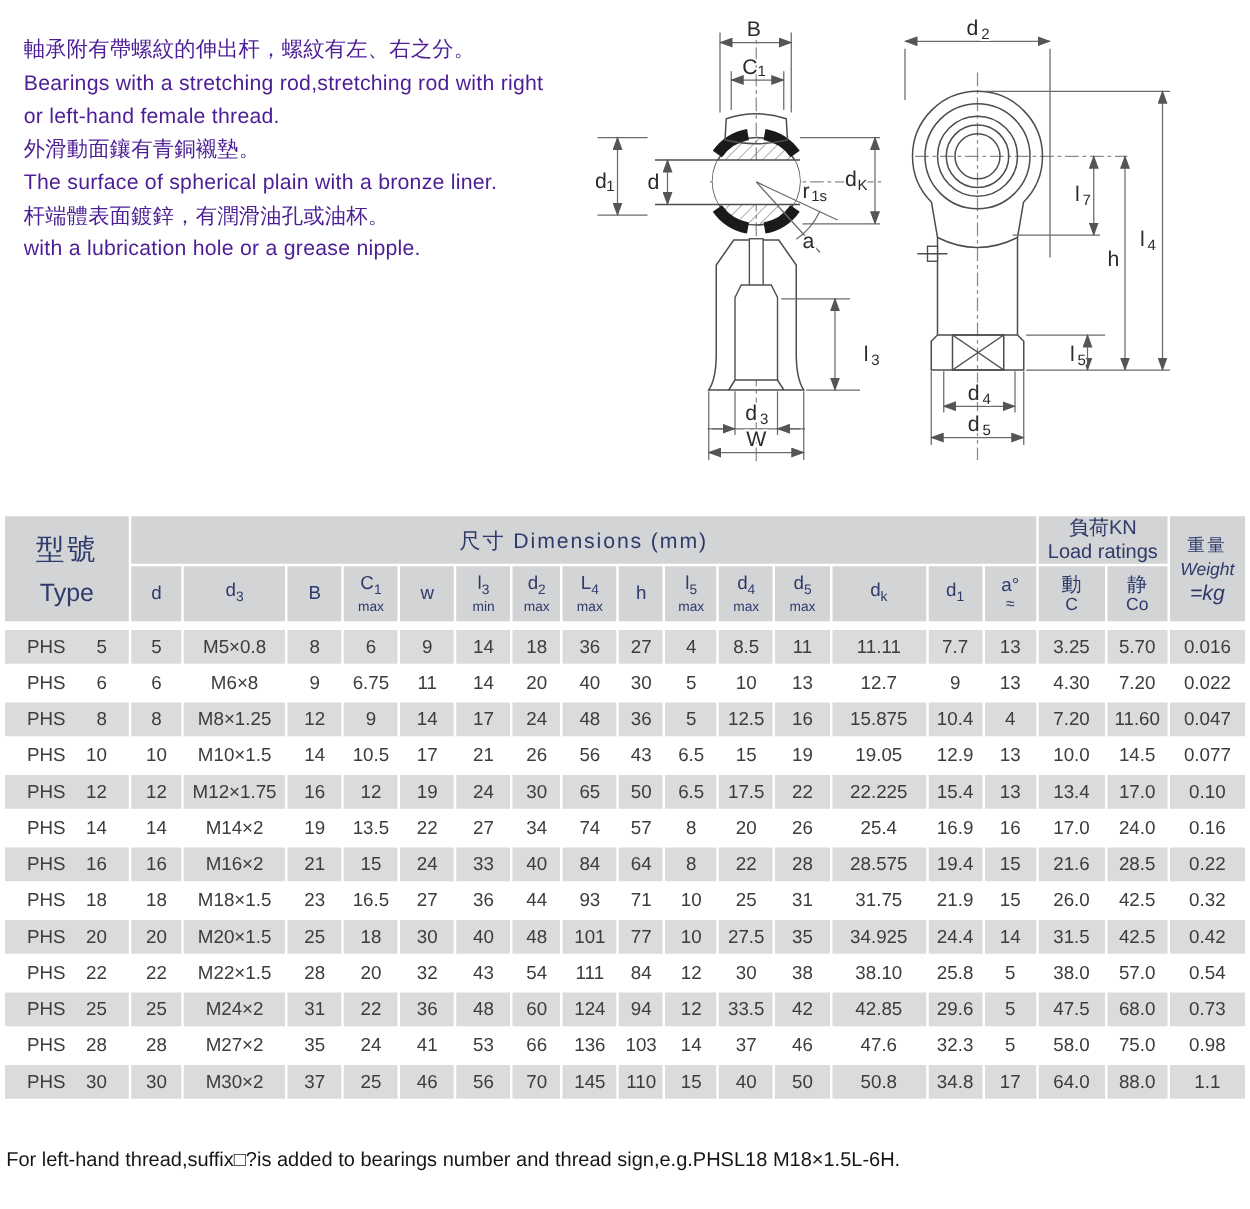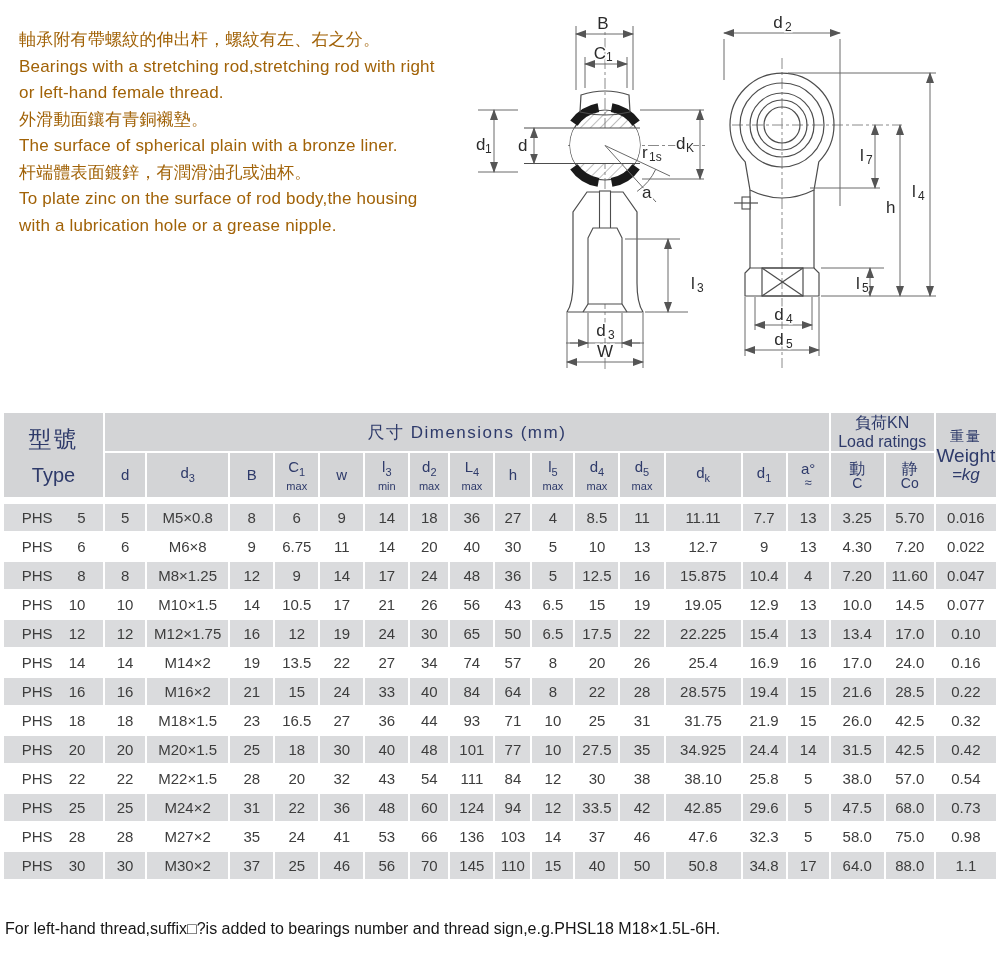--- a/index.html
+++ b/index.html
@@ -4,21 +4,21 @@
 <title>PHS Rod End Bearings</title>
 <style>
   * { margin:0; padding:0; box-sizing:border-box; }
   html,body { background:#fff; }
   body {
     width:1000px; height:967px; position:relative; overflow:hidden;
     font-family:"Liberation Sans", sans-serif; color:#222;
   }
   
   .intro { position:absolute; left:19px; top:27px; width:475px;
-           font-size:17px; line-height:26.5px; color:#a16207; letter-spacing:.2px; }
+           font-size:17px; line-height:26.5px; color:#4c1d95; letter-spacing:.2px; }
   
   .drawL { position:absolute; left:470px; top:0; }
   .drawR { position:absolute; left:718px; top:0; }
   svg { overflow:visible; }
   svg text { font-family:"Liberation Sans", sans-serif; fill:#2b2b2b;
              paint-order:stroke; stroke:#fff; stroke-width:3px; }
   svg text.lbl { font-size:17px; }
   svg text.sub { font-size:12px; }
   .oline { stroke:#4d4d4d; stroke-width:1.2; fill:none; }
   .dim   { stroke:#6a6a6a; stroke-width:1; fill:none; }
@@ -28,21 +28,21 @@
           border-collapse:separate; border-spacing:2px; table-layout:fixed; }
   th, td { font-weight:normal; text-align:center; vertical-align:middle; }
   thead th { background:#d3d4d6; color:#2e3a6a; }
   .th-type { }
   .th-type .zh { font-size:23px; margin-bottom:9px; letter-spacing:2px;}
   .th-type .en { font-size:20px; }
   .th-dims { font-size:17px; letter-spacing:1.5px; }
   .th-load div { font-size:16px; line-height:19px; }
   .th-weight div { line-height:19px; }
   .th-weight .zh { font-size:14px; letter-spacing:2px;}
-  .th-weight .en { font-size:19px; }
+  .th-weight .en { font-size:14px;font-style:italic; }
   .th-weight .unit { font-size:17px;font-style:italic; }
   thead tr:first-child th { height:30px; }
   #subheader-row th { height:44px; }
   .csym { font-size:15px; line-height:16px; }
   .csym sub { font-size:11px; }
   .cnote { font-size:11px; line-height:12px; }
   #subheader-row th:nth-child(15) .cnote { font-size:13px; }
   #subheader-row th:nth-child(16) .csym,
   #subheader-row th:nth-child(17) .csym { font-size:16px; }
   #subheader-row th:nth-child(16) .cnote,
@@ -61,21 +61,20 @@
 </head>
 <body>
 
 <div class="intro">
   <div>軸承附有帶螺紋的伸出杆，螺紋有左、右之分。</div>
   <div>Bearings with a stretching rod,stretching rod with right</div>
   <div>or left-hand female thread.</div>
   <div>外滑動面鑲有青銅襯墊。</div>
   <div>The surface of spherical plain with a bronze liner.</div>
   <div>杆端體表面鍍鋅，有潤滑油孔或油杯。</div>
-  <div>To plate zinc on the surface of rod body,the housing</div>
   <div>with a lubrication hole or a grease nipple.</div>
 </div>
 
 <svg class="drawL" width="270" height="400" viewBox="0 0 270 400">
   <defs>
     <pattern id="hatch" width="7" height="7" patternTransform="rotate(45)" patternUnits="userSpaceOnUse">
       <line x1="0" y1="0" x2="0" y2="7" stroke="#7d7d7d" stroke-width="1"></line>
     </pattern>
     <marker id="arr" markerWidth="11" markerHeight="8" refX="10" refY="4" orient="auto-start-reverse" markerUnits="userSpaceOnUse">
       <path d="M0,0 L11,4 L0,8 Z" fill="#555"></path>

